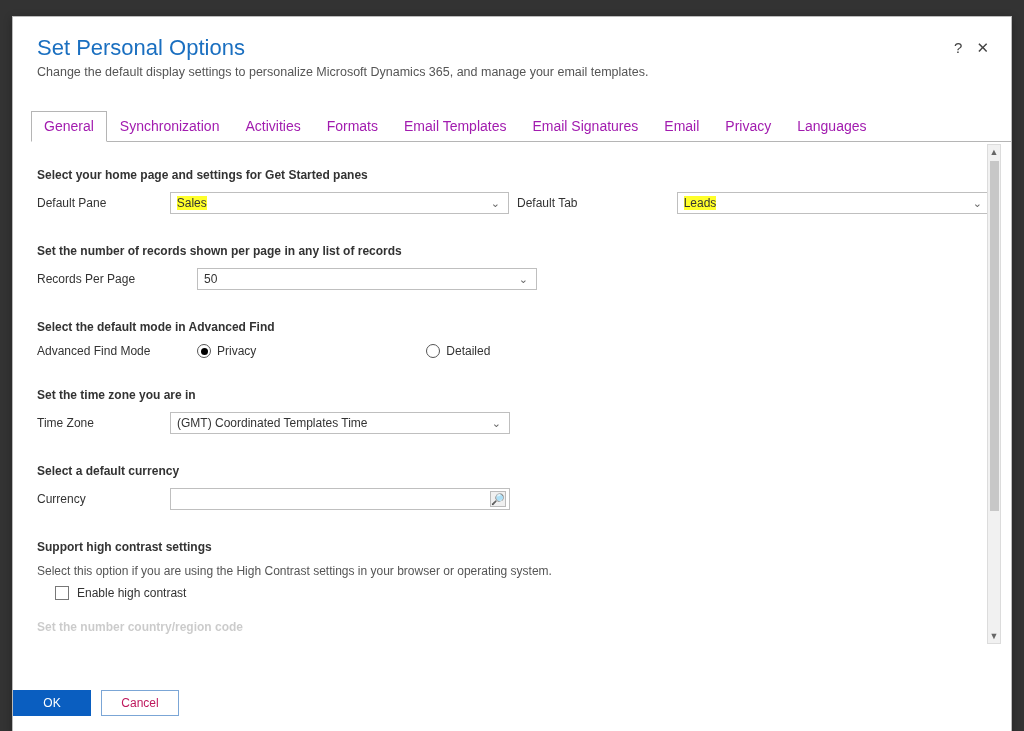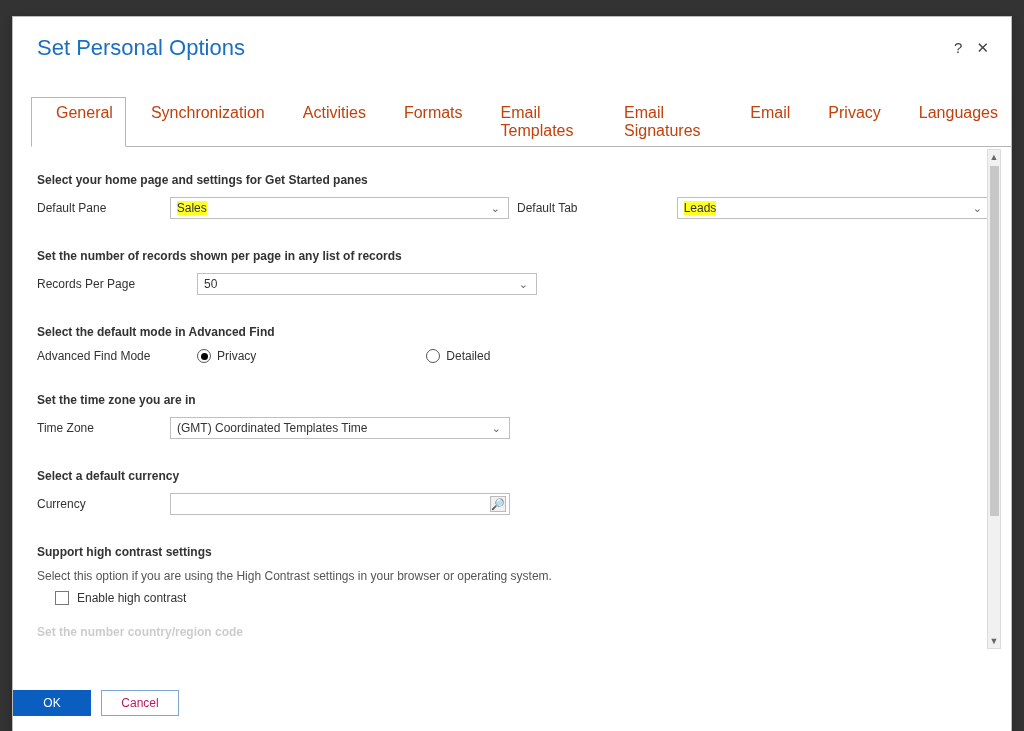--- a/index.html
+++ b/index.html
@@ -50,23 +50,23 @@
     font-size: 15px;
     color: #444;
     cursor: pointer;
   }
   .tabs {
     display: flex;
     margin: 28px 0 0 18px;
     border-bottom: 1px solid #b5b5b5;
   }
   .tab {
-    padding: 6px 12px 7px 24px;
-    font-size: 16px;
-    color: #c2410c;
+    padding: 6px 12px 7px 12px;
+    font-size: 14px;
+    color: #a21caf;
     cursor: pointer;
     border: 1px solid transparent;
     border-bottom: none;
     margin-bottom: -1px;
   }
   .tab.active {
     border: 1px solid #b5b5b5;
     border-bottom: 1px solid #fff;
     background: #fff;
   }
@@ -229,20 +229,21 @@
     color:#333;
   }
 </style>
 </head>
 <body>
 
 <div class="dialog">
 
   <div class="dlg-header">
     <h1 class="dlg-title">Set Personal Options</h1>
+    <p class="dlg-sub">Change the default display settings to personalize Microsoft Dynamics 365, and manage your email templates.</p>
     <div class="dlg-ctrls">
       <span class="icon">?</span>
       <span class="icon">✕</span>
     </div>
   </div>
 
   <div class="tabs">
     <div class="tab active">General</div>
     <div class="tab">Synchronization</div>
     <div class="tab">Activities</div>

